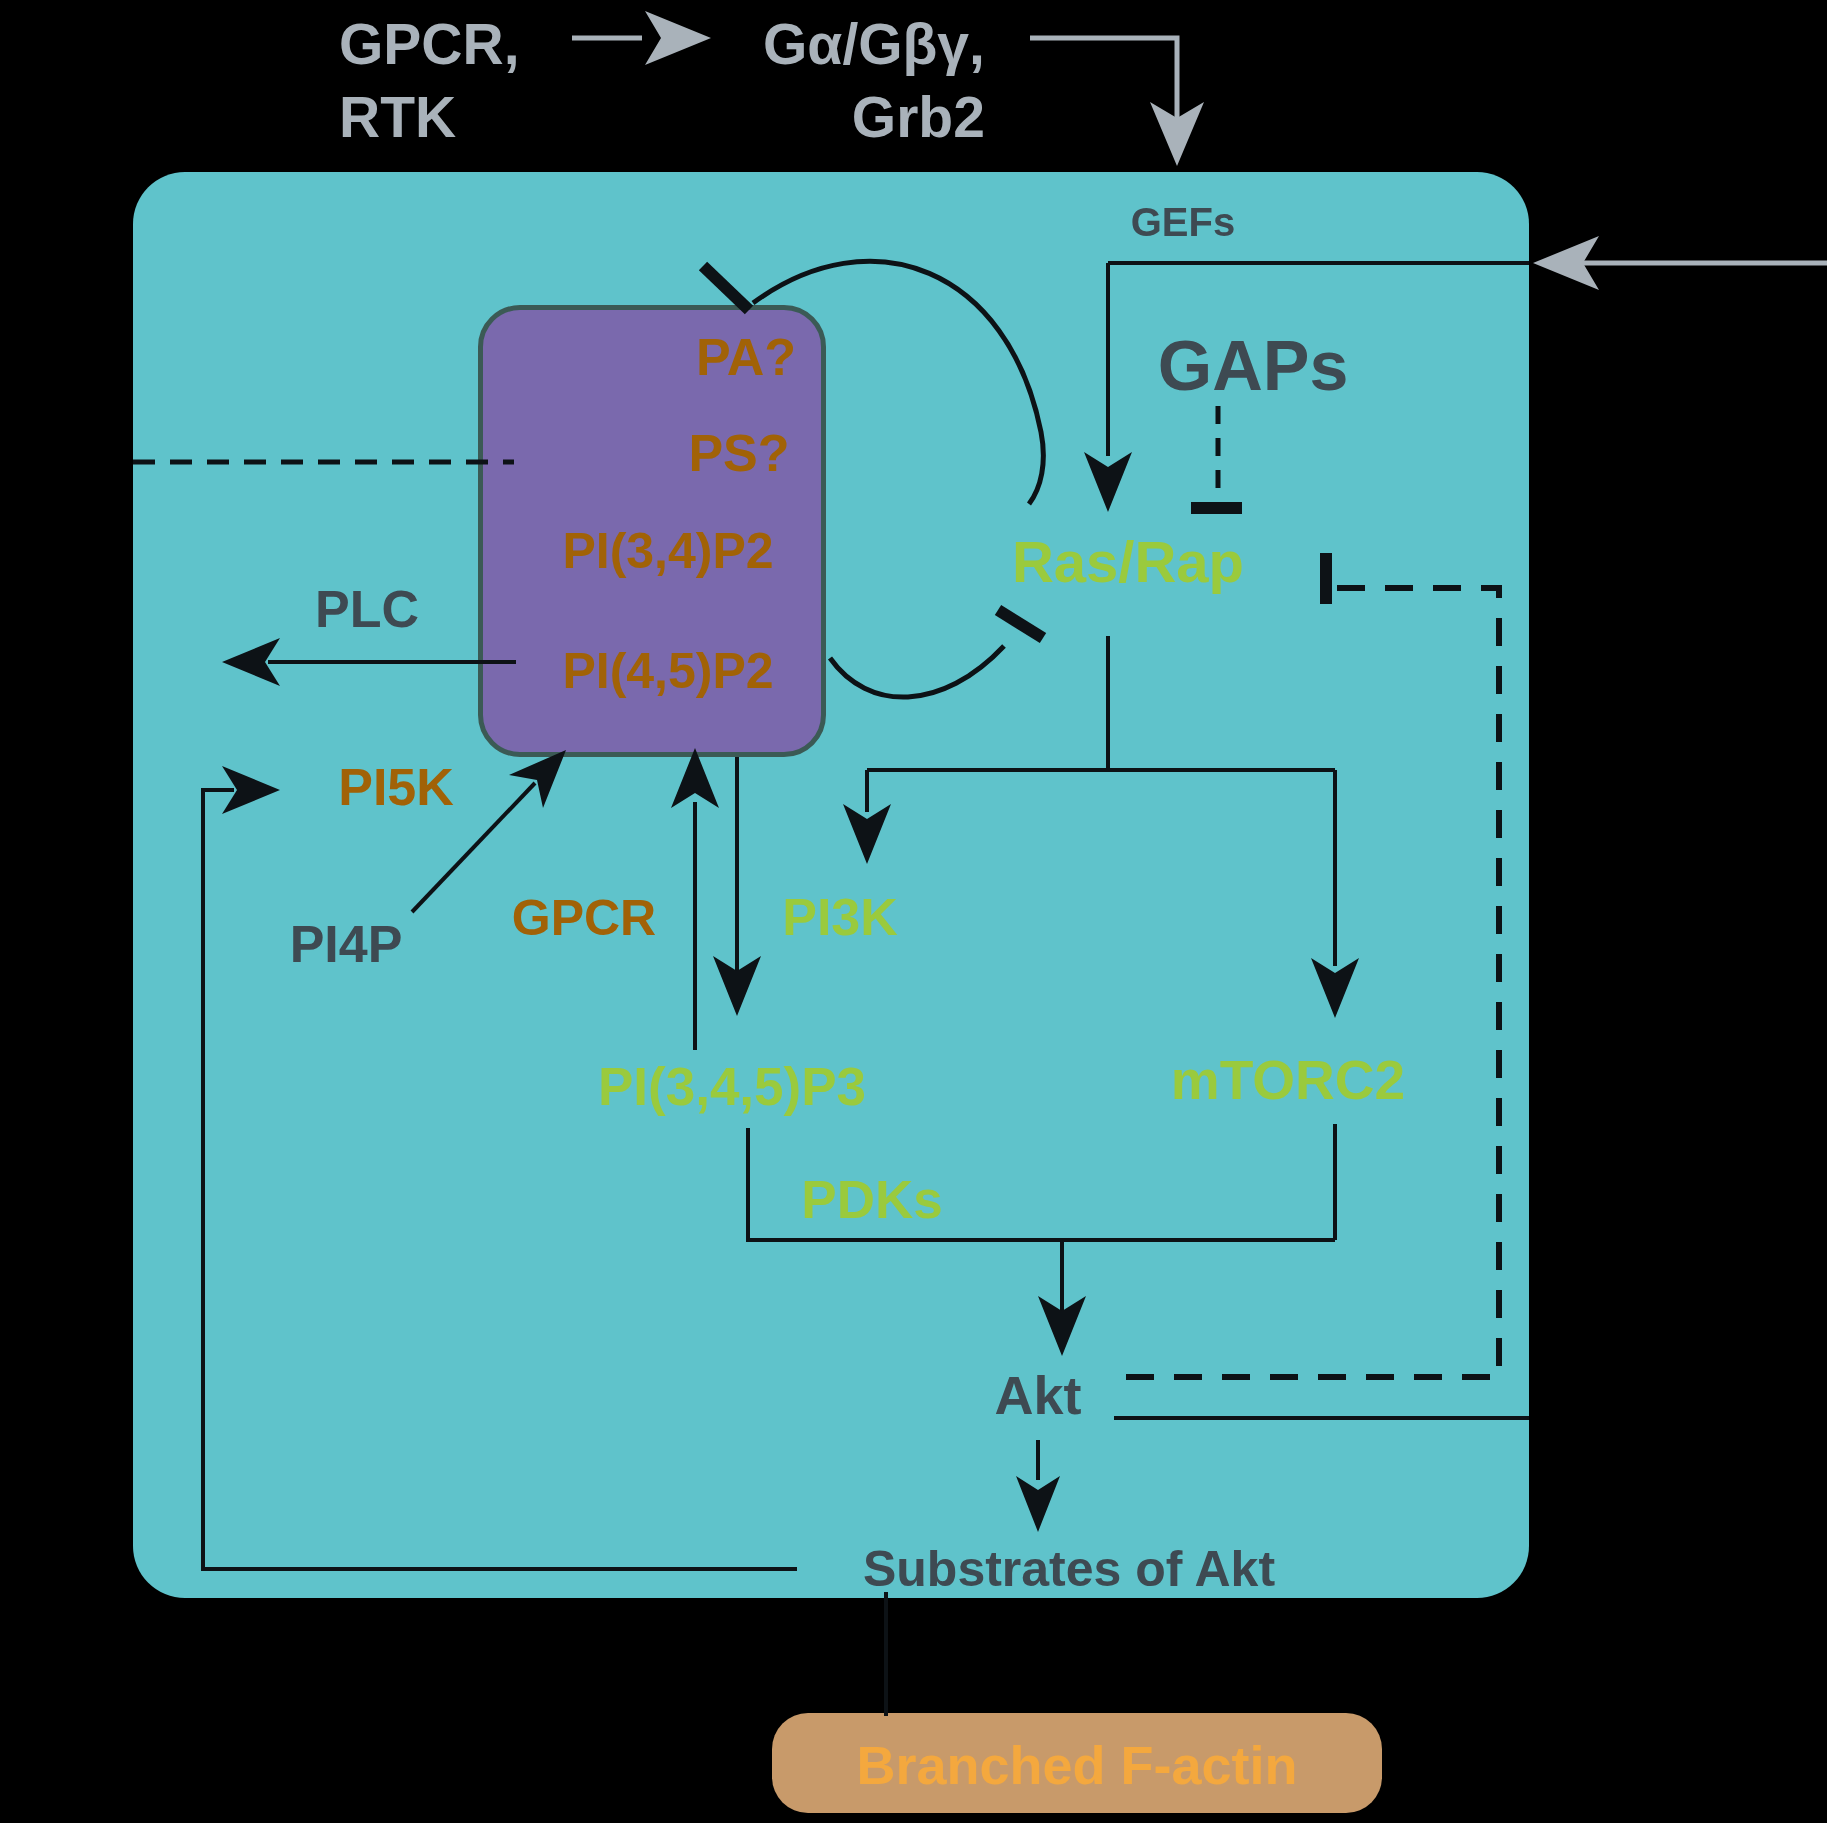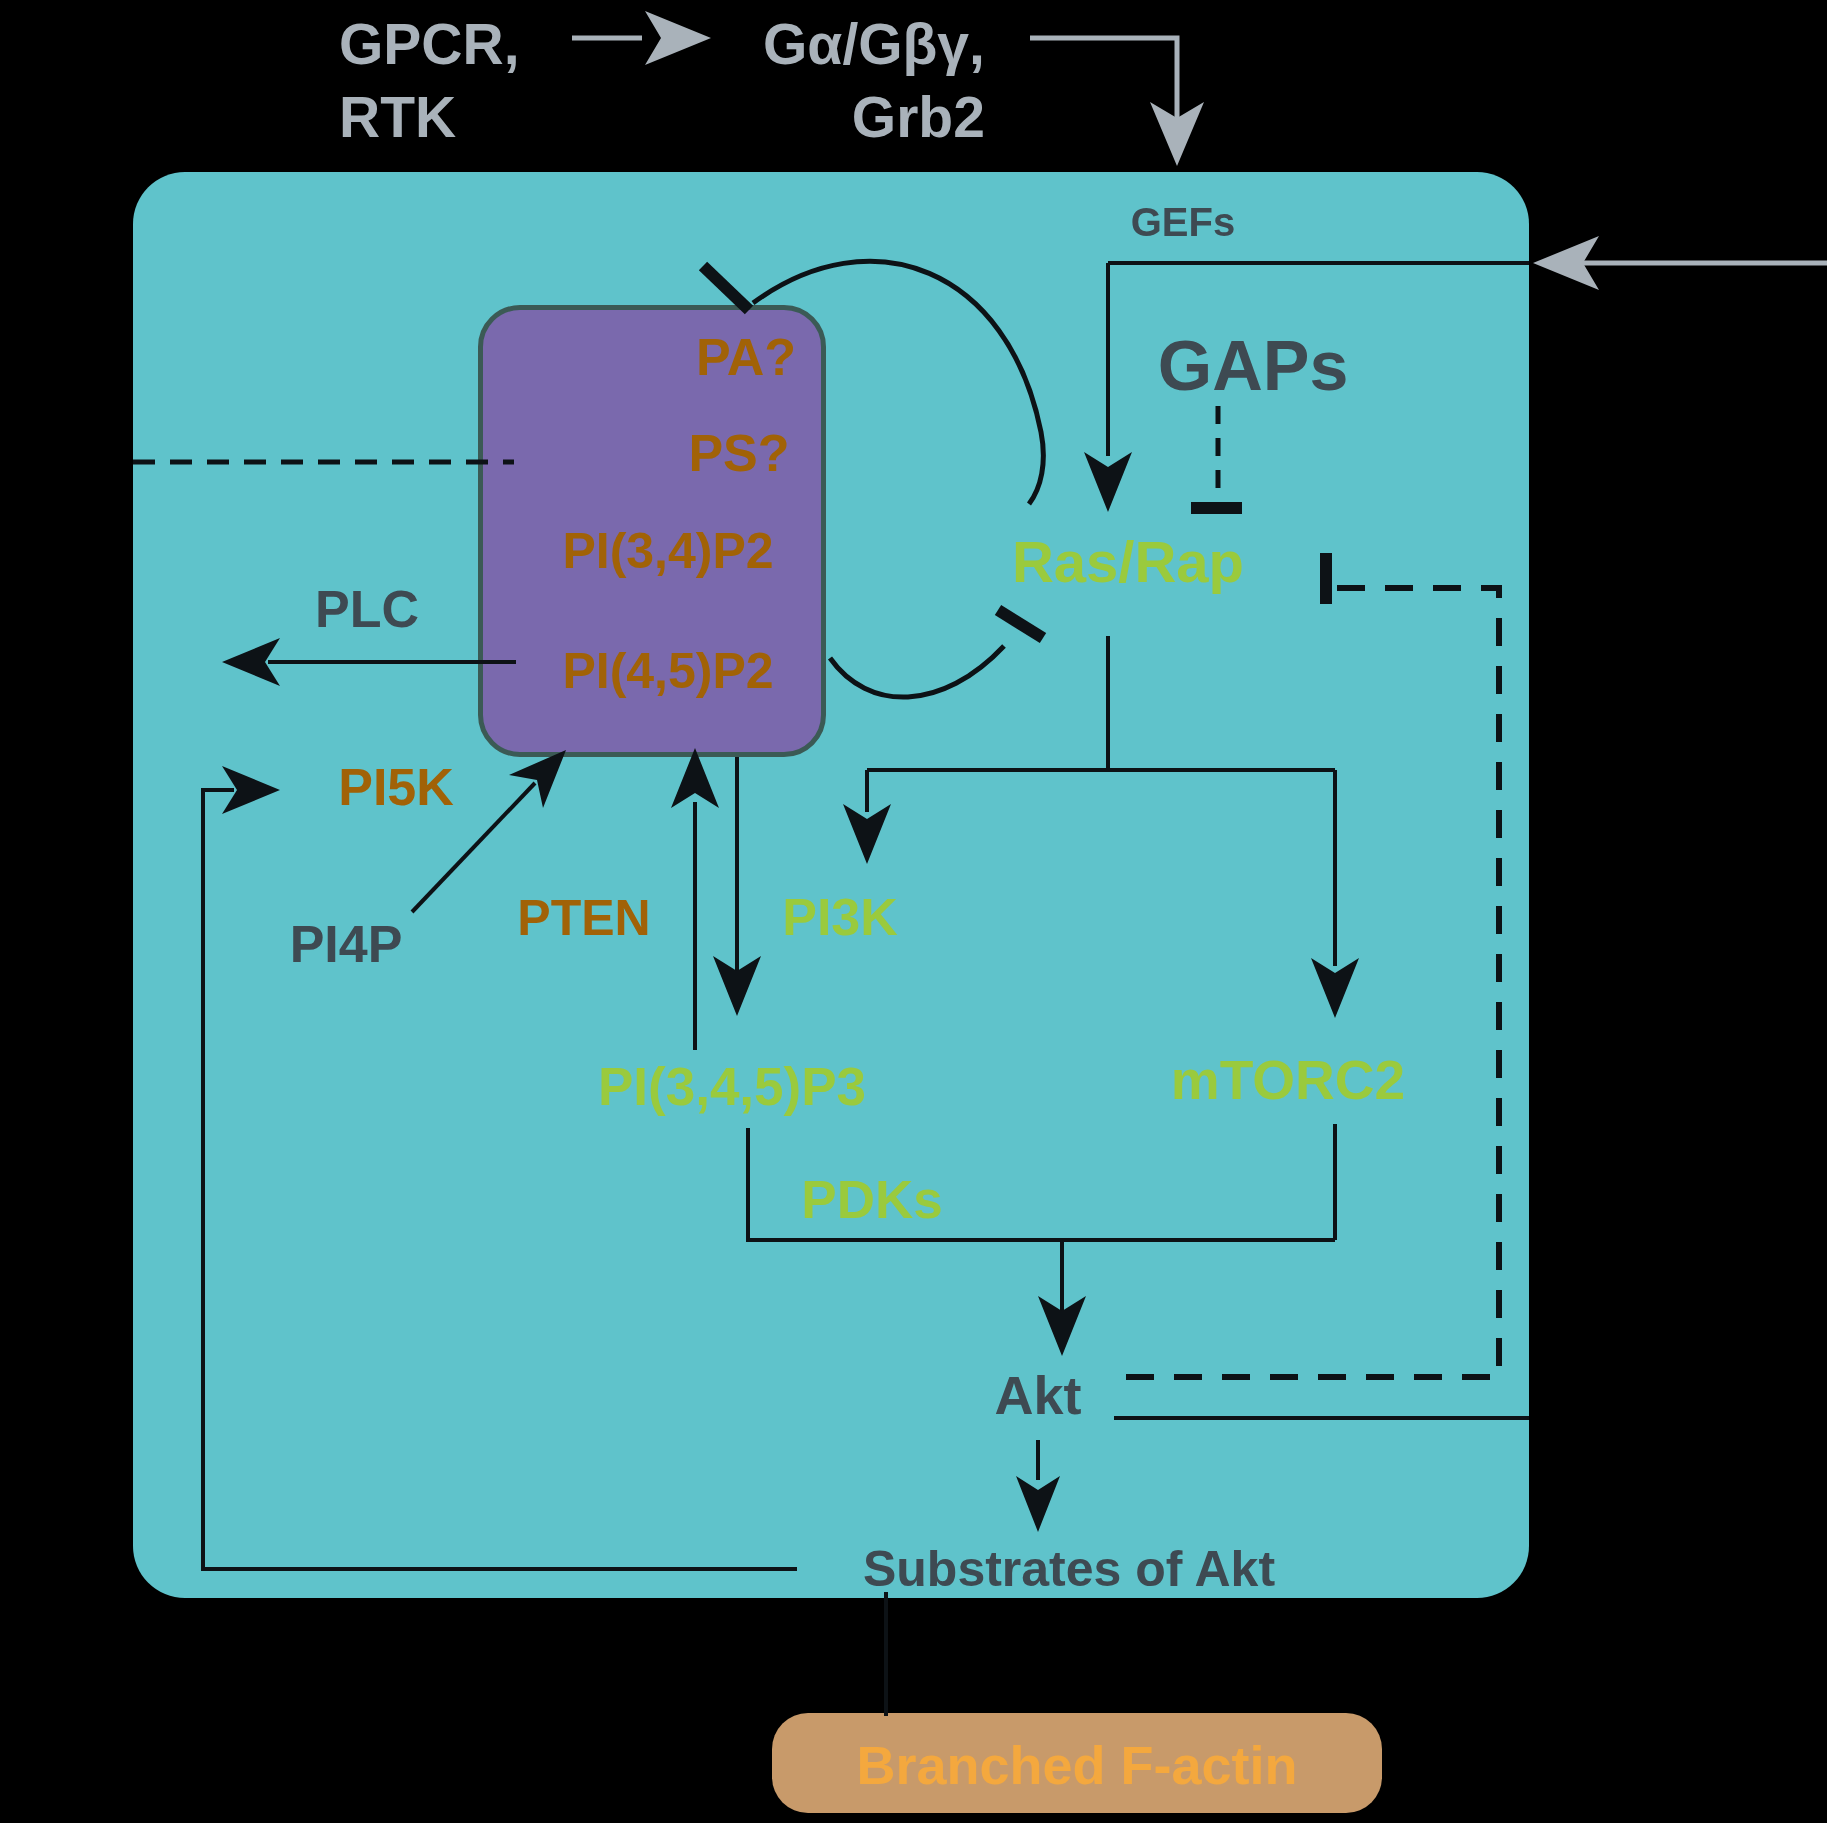--- a/index.html
+++ b/index.html
@@ -135,21 +135,21 @@
 RTK</div>
   <div class="lbl2 c-gray" style="left:763px;top:8px;font-size:57px;line-height:73px;text-align:right;">Gα/Gβγ,
 Grb2</div>
 
   <div class="lbl c-dark" style="left:1160px;top:222px;font-size:40px;margin-left:23px;">GEFs</div>
   <div class="lbl c-dark" style="left:1253px;top:366px;font-size:70px;">GAPs</div>
   <div class="lbl c-green" style="left:1128px;top:562px;font-size:58px;">Ras/Rap</div>
   <div class="lbl c-dark" style="left:367px;top:609px;font-size:52px;text-align:center;">PLC</div>
   <div class="lbl c-red" style="left:396px;top:787px;font-size:52px;">PI5K</div>
   <div class="lbl c-dark" style="left:346px;top:944px;font-size:52px;">PI4P</div>
-  <div class="lbl c-red" style="left:584px;top:918px;font-size:50px;">PTEN</div>
+  <div class="lbl c-red" style="left:584px;top:918px;font-size:50px;">GPCR</div>
   <div class="lbl c-green" style="left:840px;top:917px;font-size:52px;">PI3K</div>
   <div class="lbl c-green" style="left:732px;top:1086px;font-size:53px;">PI(3,4,5)P3</div>
   <div class="lbl c-green" style="left:872px;top:1199px;font-size:53px;">PDKs</div>
   <div class="lbl c-green" style="left:1288px;top:1080px;font-size:55px;">mTORC2</div>
   <div class="lbl c-dark" style="left:1038px;top:1395px;font-size:54px;">Akt</div>
   <div class="lbl c-dark" style="left:1069px;top:1569px;font-size:50px;">Substrates of Akt</div>
 
   <div class="lbl c-red" style="left:746px;top:357px;font-size:52px;">PA?</div>
   <div class="lbl c-red" style="left:739px;top:453px;font-size:52px;">PS?</div>
   <div class="lbl c-red" style="left:668px;top:551px;font-size:50px;">PI(3,4)P2</div>

